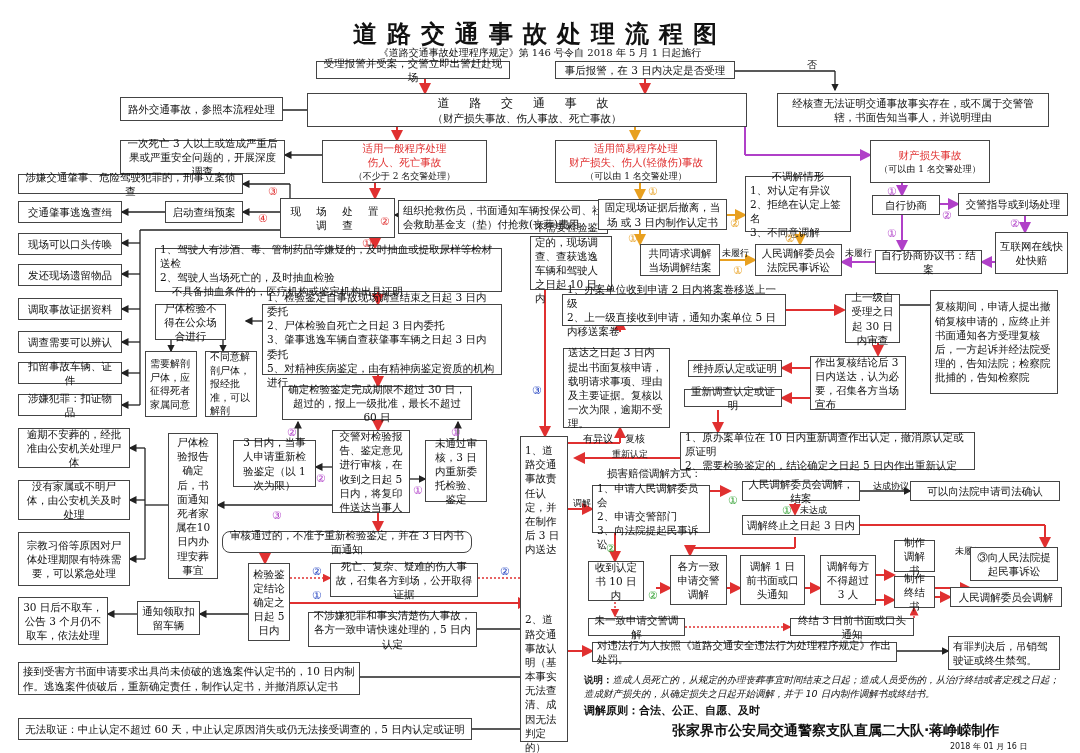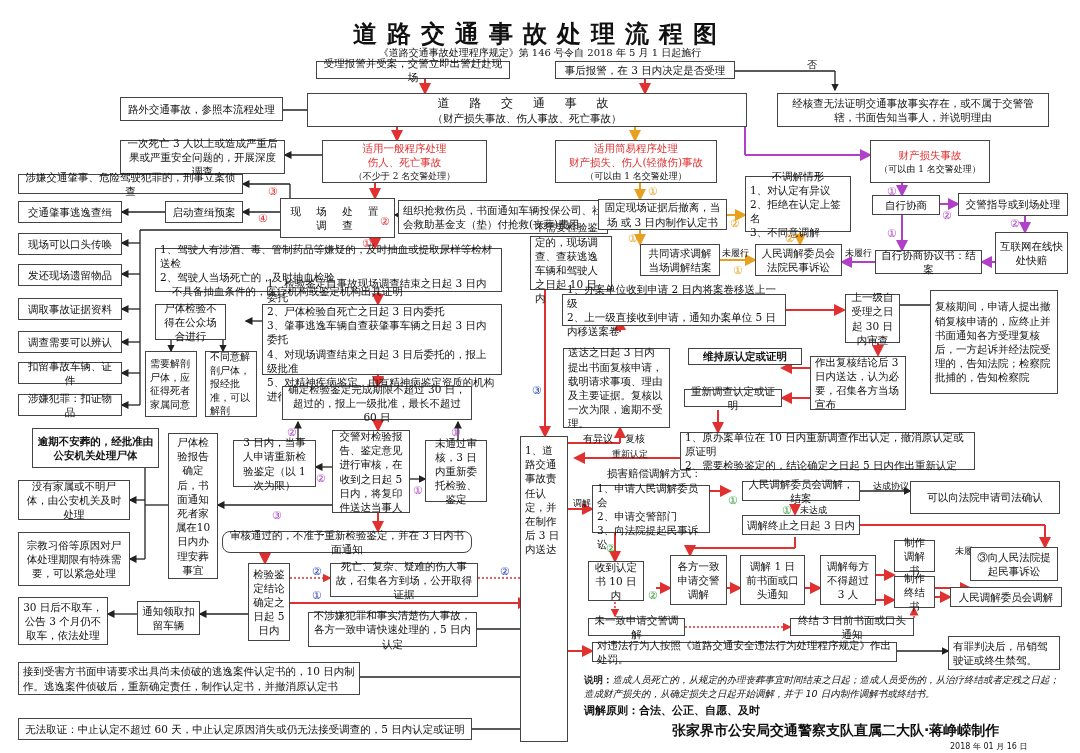--- a/index.html
+++ b/index.html
@@ -228,28 +228,27 @@
 <div class="box l" style="left:145px;top:351px;width:52px;height:66px;font-size:10px;">
     <span>需要解剖尸体，应征得死者家属同意</span>
   </div>
 <div class="box l" style="left:205px;top:351px;width:52px;height:66px;font-size:10px;">
     <span>不同意解剖尸体，报经批准，可以解剖</span>
   </div>
 <div class="box l" style="left:262px;top:304px;width:240px;height:71px;">
   <span>1、检验鉴定自事故现场调查结束之日起 3 日内委托</span>
   <span>2、尸体检验自死亡之日起 3 日内委托</span>
   <span>3、肇事逃逸车辆自查获肇事车辆之日起 3 日内委托</span>
-  <span>4、对现场调查结束之日起 3 日后委托的，报上级批准</span>
   <span>5、对精神疾病鉴定，由有精神病鉴定资质的机构进行</span>
 </div>
 <div class="box c" style="left:282px;top:386px;width:190px;height:34px;">
     <span>确定检验鉴定完成期限不超过 30 日，超过的，报上一级批准，最长不超过 60 日</span>
   </div>
 
-<div class="box c" style="left:32px;top:428px;width:127px;height:40px;font-weight:bold;">
+<div class="box c" style="left:18px;top:428px;width:112px;height:40px;">
     <span>逾期不安葬的，经批准由公安机关处理尸体</span>
   </div>
 <div class="box c" style="left:18px;top:480px;width:112px;height:40px;">
     <span>没有家属或不明尸体，由公安机关及时处理</span>
   </div>
 <div class="box c" style="left:18px;top:532px;width:112px;height:54px;">
     <span>宗教习俗等原因对尸体处理期限有特殊需要，可以紧急处理</span>
   </div>
 <div class="box c" style="left:168px;top:433px;width:50px;height:146px;">
     <span>尸体检验报告确定后，书面通知死者家属在10日内办理安葬事宜</span>
@@ -296,20 +295,21 @@
   </div>
 <div class="box c" style="left:18px;top:718px;width:454px;height:22px;">
     <span>无法取证：中止认定不超过 60 天，中止认定原因消失或仍无法接受调查的，5 日内认定或证明</span>
   </div>
 
 <div class="box l" style="left:530px;top:236px;width:82px;height:54px;">
     <span>不需要检验鉴定的，现场调查、查获逃逸车辆和驾驶人之日起 10 日内</span>
   </div>
 <div class="box l" style="left:520px;top:436px;width:48px;height:306px;justify-content:flex-start;padding-top:6px;">
   <span>1、道路交通事故责任认定，并在制作后 3 日内送达</span>
+  <span style="margin-top:56px;">2、道路交通事故认明（基本事实无法查清、成因无法判定的）</span>
 </div>
 
 <div class="box c" style="left:555px;top:140px;width:162px;height:43px;">
   <span class="red">适用简易程序处理</span>
   <span class="red">财产损失、伤人(轻微伤)事故</span>
   <span style="font-size:9px;">（可以由 1 名交警处理）</span>
 </div>
 <div class="circ c-or" style="left:648px;top:186px;">①</div>
 <div class="box c" style="left:598px;top:199px;width:129px;height:31px;">
     <span>固定现场证据后撤离，当场 或 3 日内制作认定书</span>
@@ -360,21 +360,21 @@
 </div>
 <div class="box c" style="left:845px;top:294px;width:55px;height:49px;text-align:center;">
     <span>上一级自受理之日起 30 日内审查</span>
   </div>
 <div class="box l" style="left:930px;top:290px;width:128px;height:104px;">
     <span>复核期间，申请人提出撤销复核申请的，应终止并书面通知各方受理复核后，一方起诉并经法院受理的，告知法院；检察院批捕的，告知检察院</span>
   </div>
 <div class="box l" style="left:563px;top:348px;width:107px;height:80px;">
     <span>送达之日起 3 日内提出书面复核申请，载明请求事项、理由及主要证据。复核以一次为限，逾期不受理。</span>
   </div>
-<div class="box c" style="left:688px;top:348px;width:114px;height:17px;font-weight:bold;">
+<div class="box c" style="left:688px;top:360px;width:94px;height:17px;">
     <span>维持原认定或证明</span>
   </div>
 <div class="box l" style="left:810px;top:356px;width:96px;height:54px;">
     <span>作出复核结论后 3 日内送达，认为必要，召集各方当场宣布</span>
   </div>
 <div class="box c" style="left:684px;top:389px;width:98px;height:18px;">
     <span>重新调查认定或证明</span>
   </div>
 <div class="t" style="left:583px;top:432px;">有异议</div>
 <div class="t" style="left:625px;top:432px;">复核</div>
@@ -389,21 +389,21 @@
   <span style="padding-left:10px;">损害赔偿调解方式：</span>
   <span>1、申请人民调解委员会</span>
   <span>2、申请交警部门</span>
   <span>3、向法院提起民事诉讼</span>
 </div>
 <div class="circ c-gr" style="left:728px;top:495px;">①</div>
 <div class="box c" style="left:742px;top:481px;width:118px;height:20px;">
     <span>人民调解委员会调解，结案</span>
   </div>
 <div class="t" style="left:873px;top:480px;font-size:9px;">达成协议</div>
-<div class="box c" style="left:910px;top:481px;width:150px;height:33px;">
+<div class="box c" style="left:910px;top:481px;width:150px;height:20px;">
     <span>可以向法院申请司法确认</span>
   </div>
 <div class="circ c-gr" style="left:782px;top:505px;">①</div>
 <div class="t" style="left:800px;top:504px;font-size:9px;">未达成</div>
 <div class="box c" style="left:742px;top:515px;width:118px;height:20px;">
     <span>调解终止之日起 3 日内</span>
   </div>
 <div class="circ c-gr" style="left:606px;top:543px;">②</div>
 <div class="box c" style="left:588px;top:561px;width:56px;height:40px;">
     <span>收到认定书 10 日内</span>

